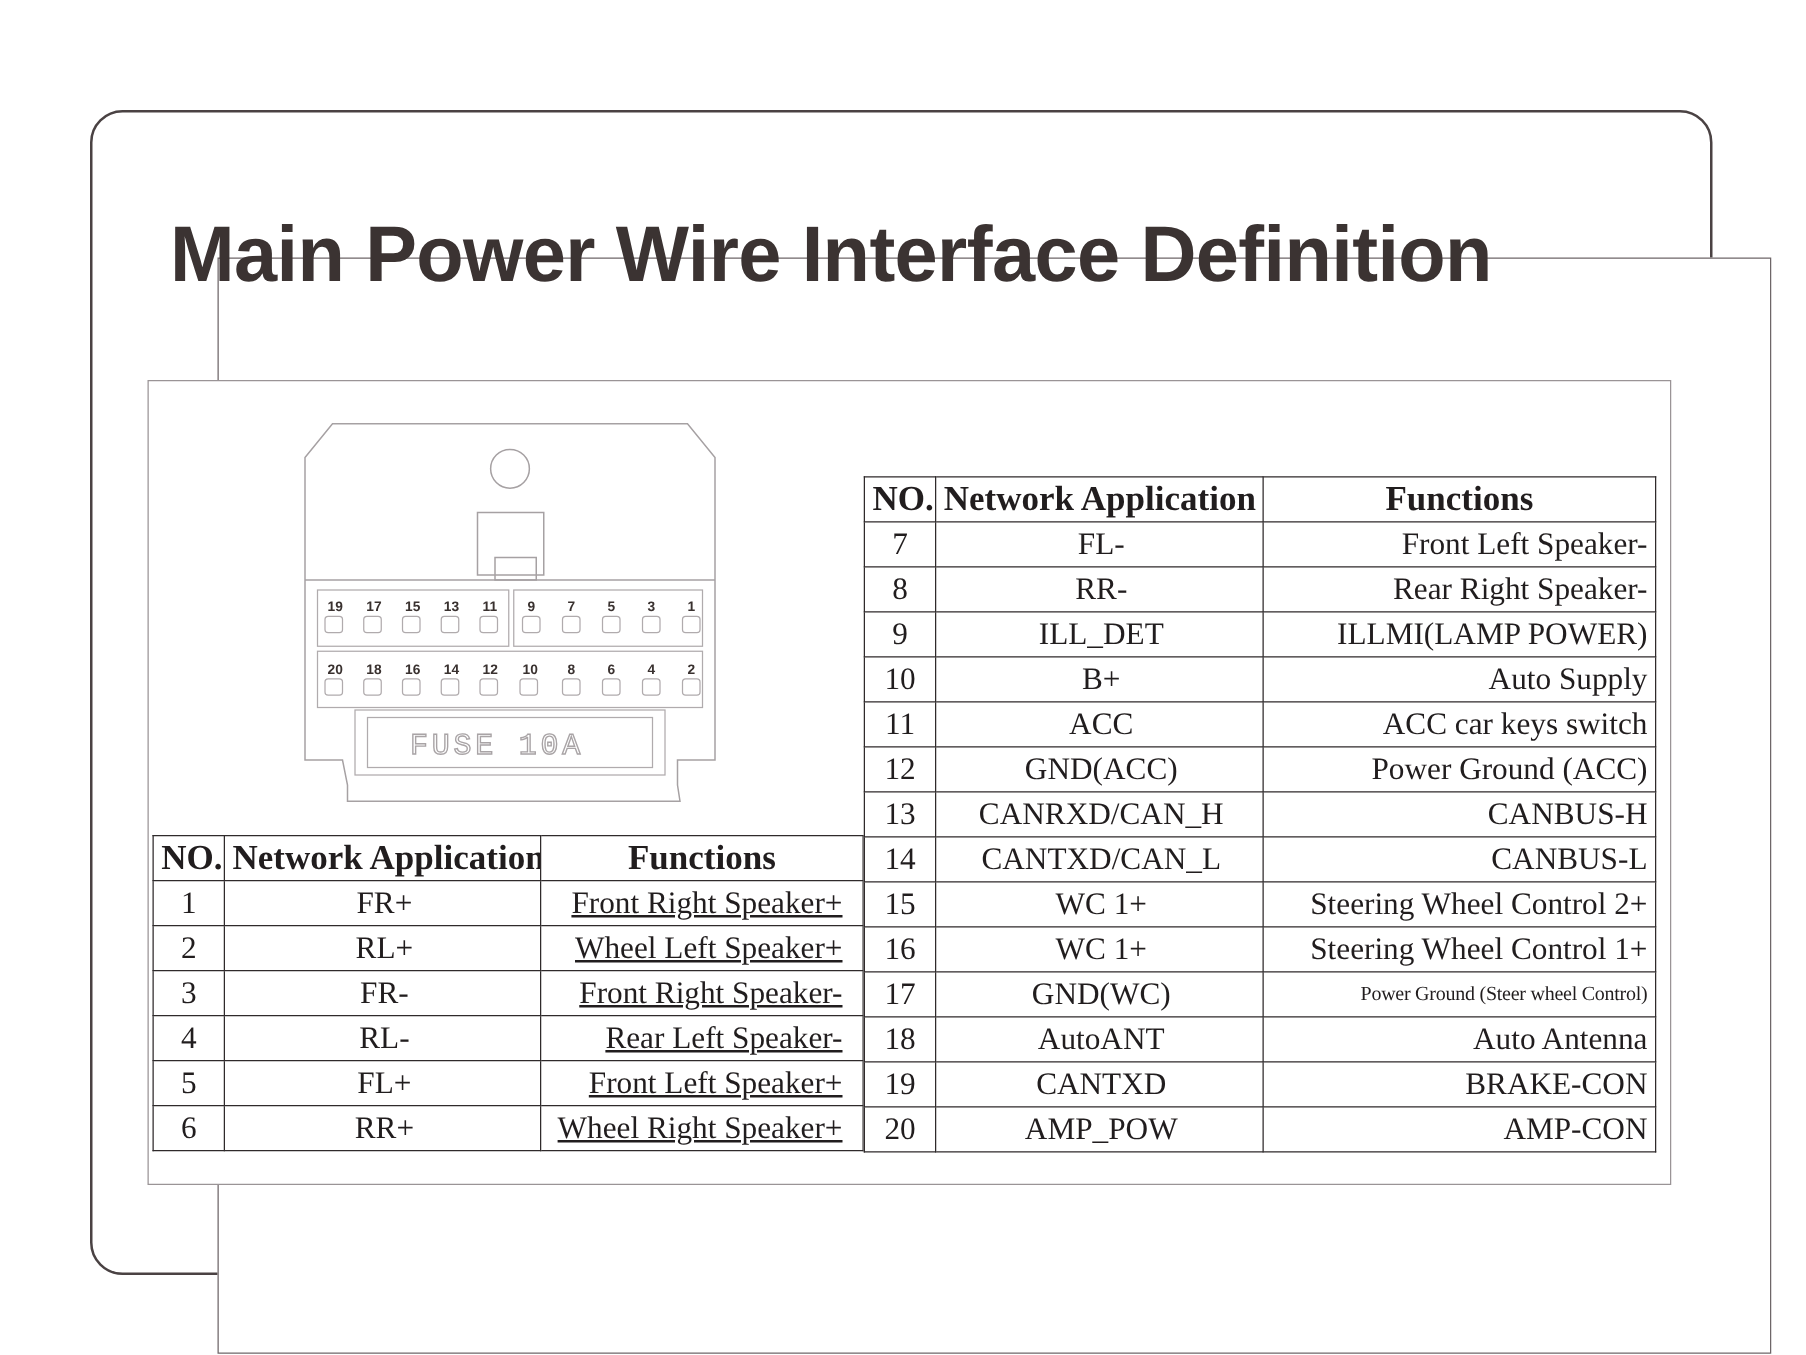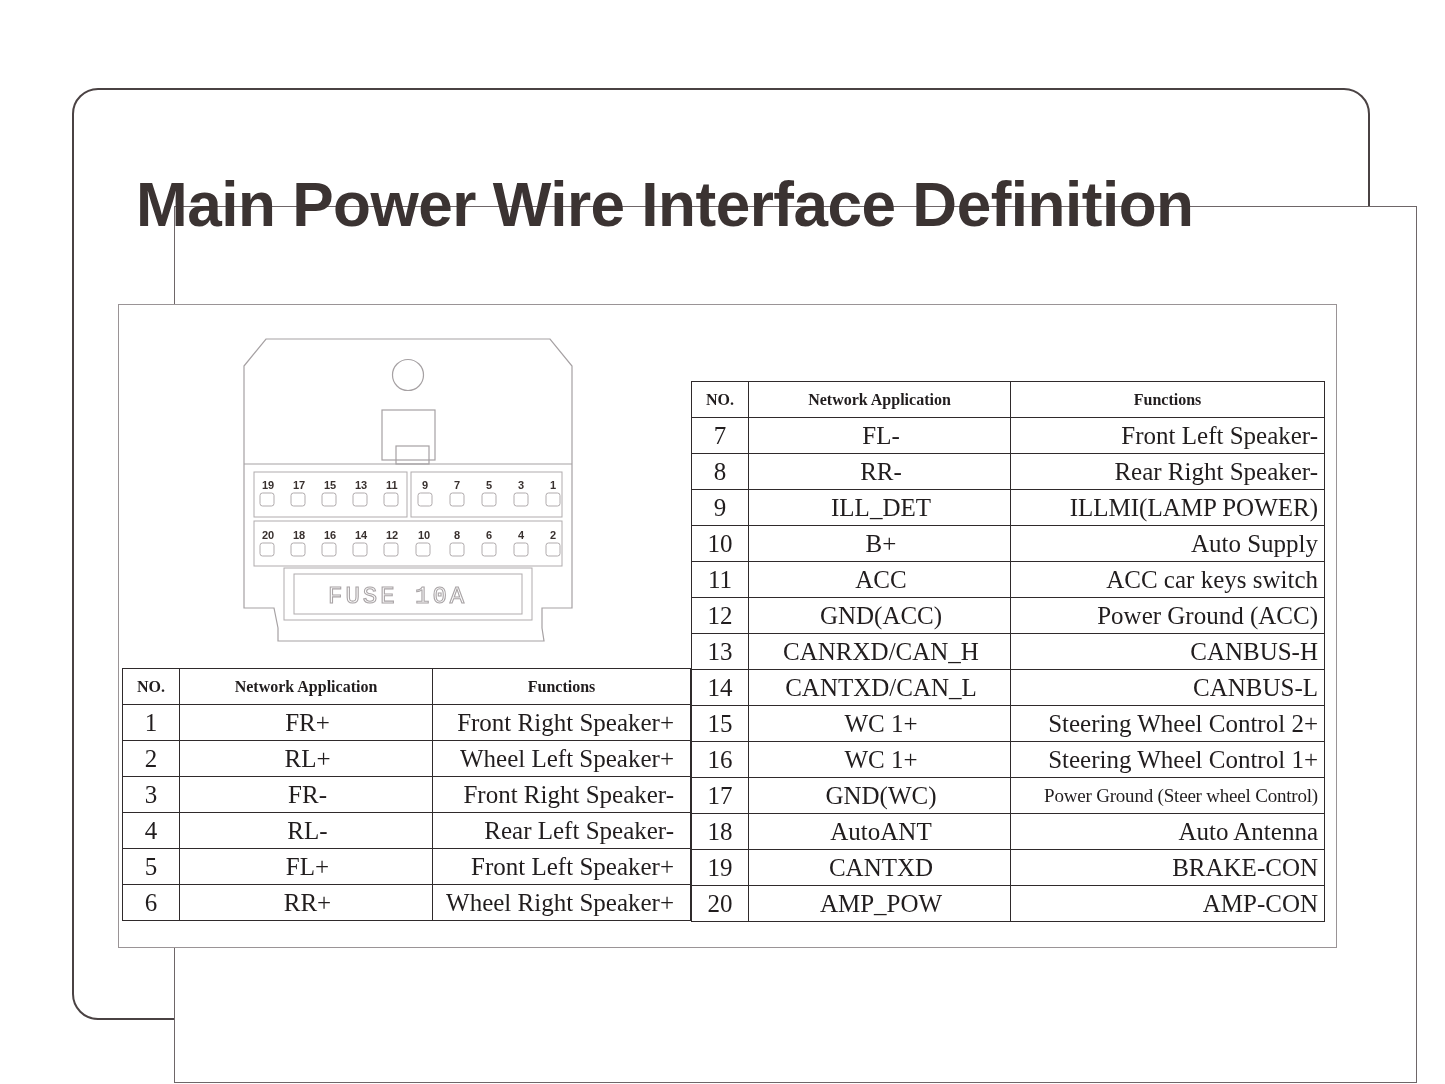--- a/index.html
+++ b/index.html
@@ -89,39 +89,39 @@
     font-size: 25px;
     line-height: 1;
     height: 36px;
     padding: 0 6px;
     white-space: nowrap;
     overflow: hidden;
   }
   table.pin-table th {
     font-weight: 700;
     text-align: center;
-    font-size: 16px;
+    font-size: 28px;
   }
   table.pin-table td.col-no { text-align: center; }
   table.pin-table td.col-net { text-align: center; padding-left: 9px; }
 
   
   #table-left { left: 122px; top: 668px; width: 568px; }
   #table-left col.c-no   { width: 57px; }
   #table-left col.c-net  { width: 253px; }
   #table-left col.c-fn   { width: 258px; }
-  #table-left td.col-fn  { text-align: right; padding-right: 16px; }
+  #table-left td.col-fn  { text-align: right; padding-right: 16px; text-decoration: underline; }
 
   
   #table-right { left: 691px; top: 381px; width: 633px; }
   #table-right col.c-no  { width: 57px; }
   #table-right col.c-net { width: 262px; }
   #table-right col.c-fn  { width: 314px; }
   #table-right td.col-fn { text-align: right; padding-left: 10px; }
-  #table-right td.col-fn.tight { font-size: 19px; letter-spacing: -0.2px; }
+  #table-right td.col-fn.tight { font-size: 16px; letter-spacing: -0.2px; }
 </style>
 </head>
 <body>
 
 <div id="outer-frame">
   <div id="inner-frame"></div>
 </div>
 
 <div id="page-title">Main Power Wire Interface Definition</div>
 

